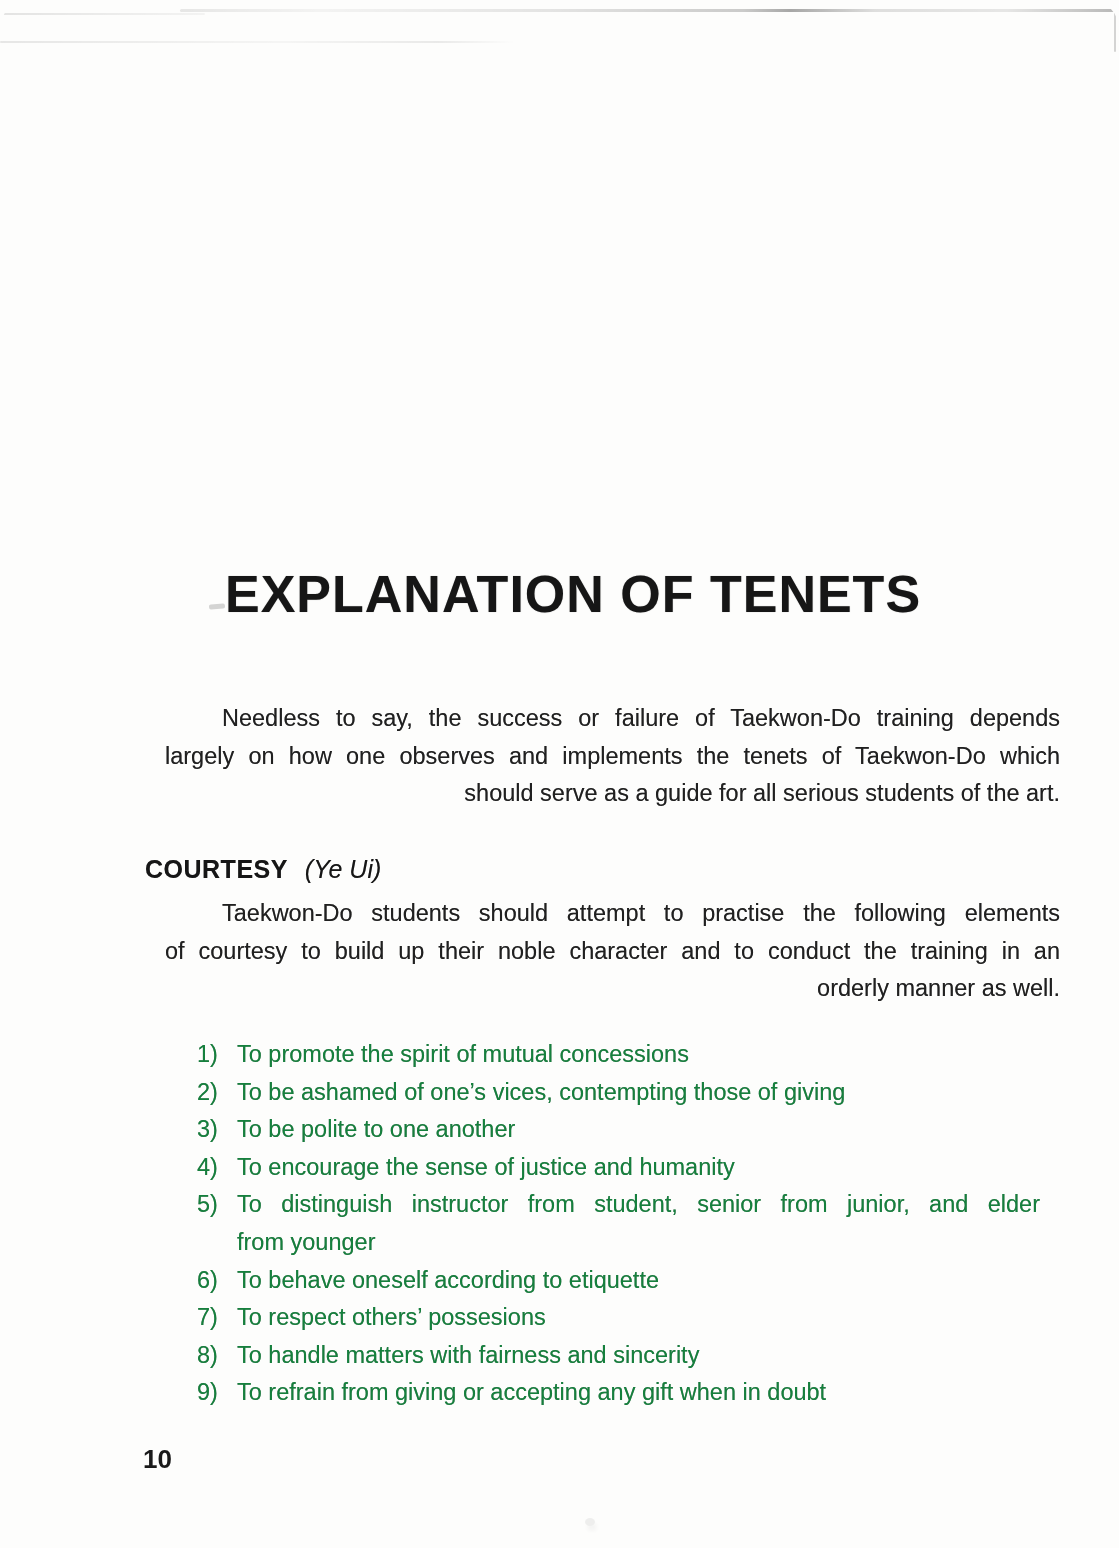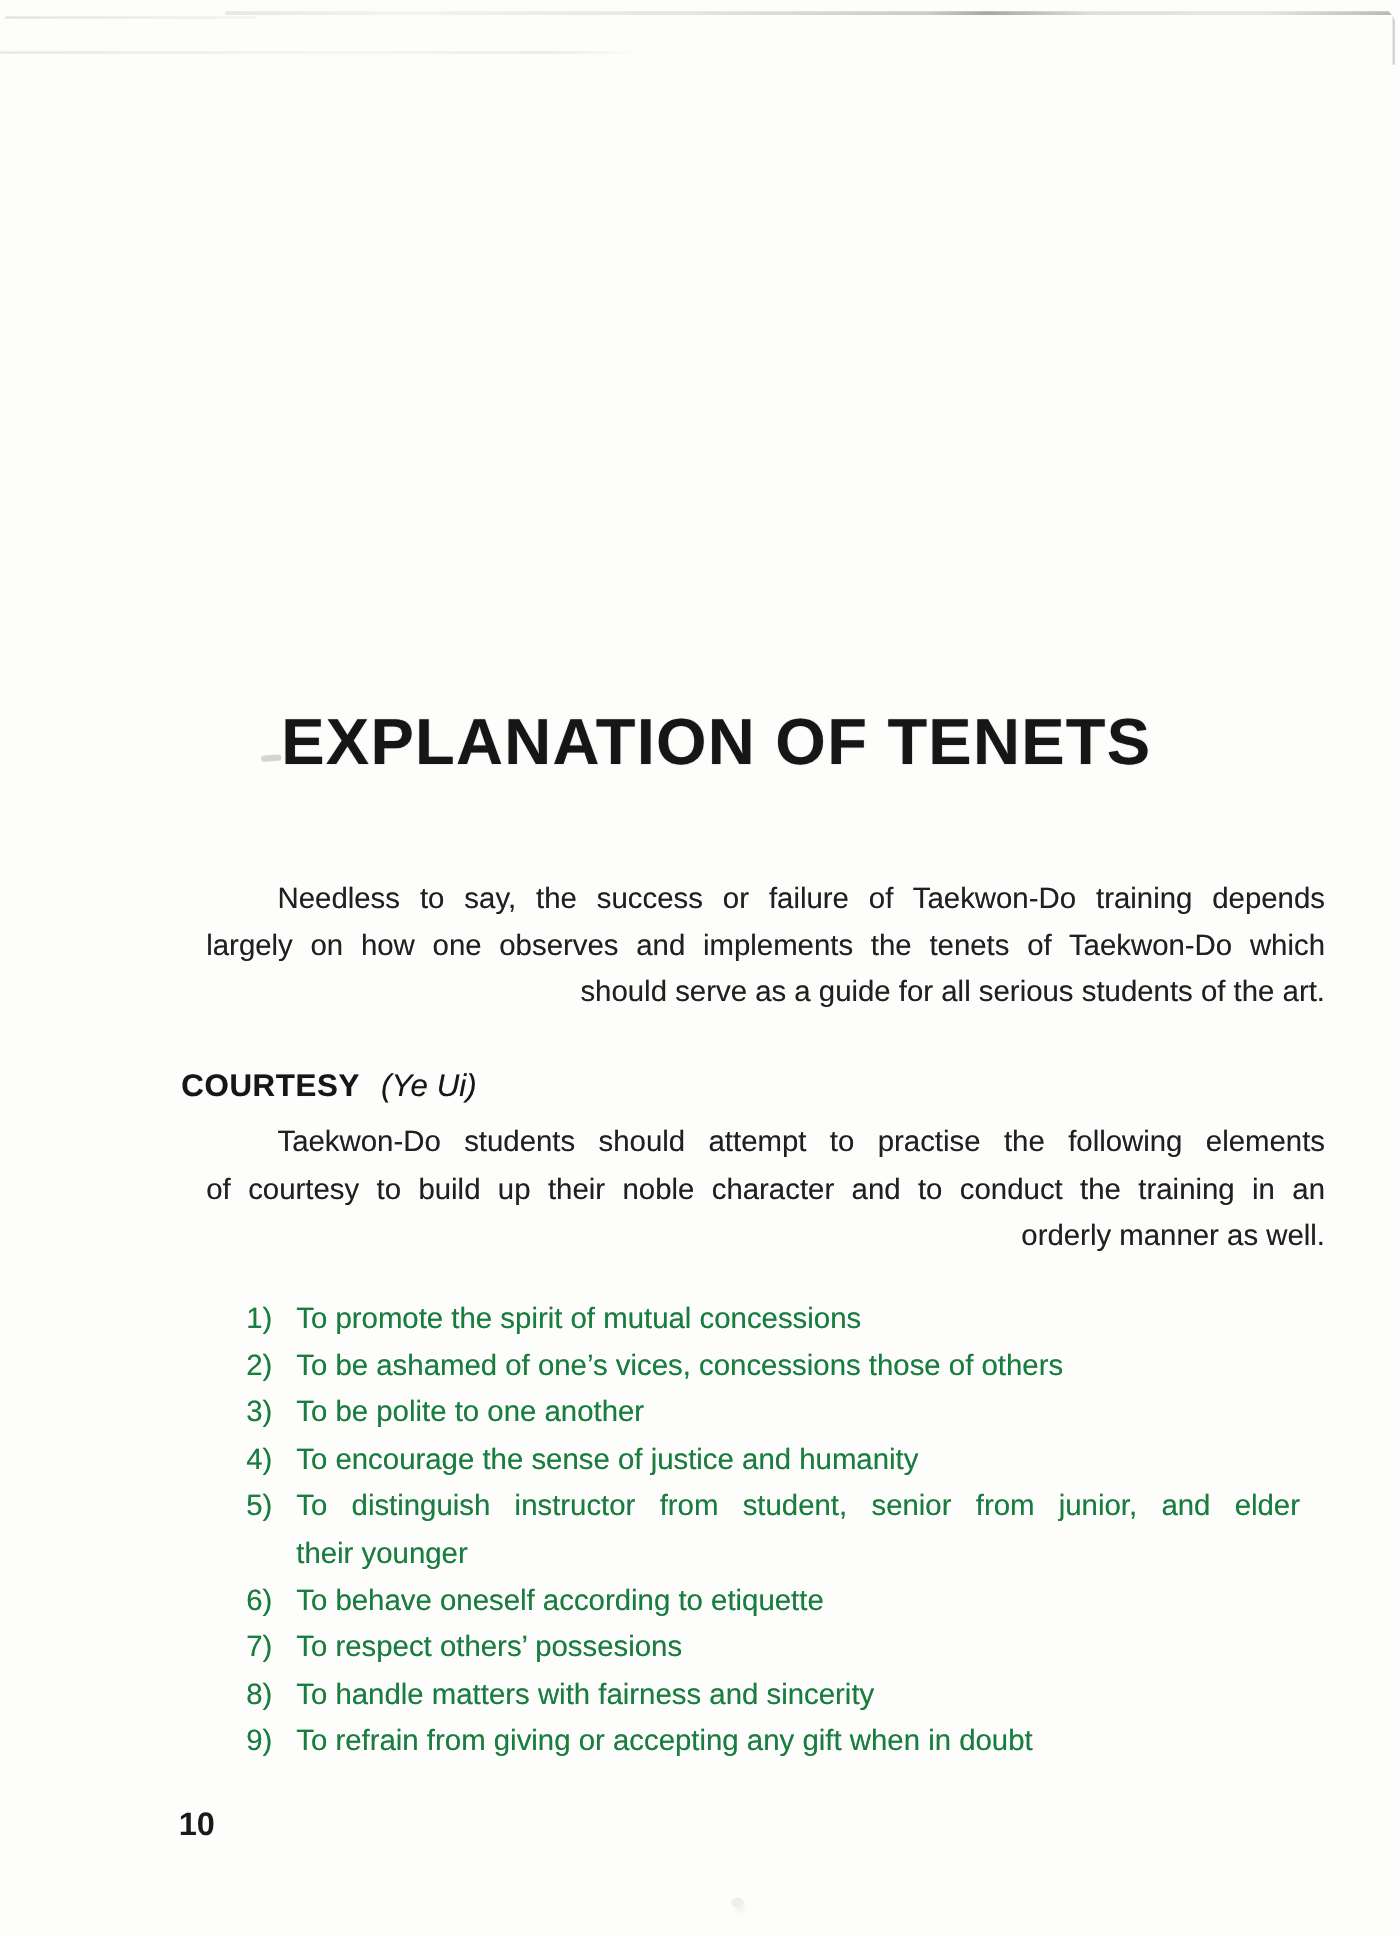--- a/index.html
+++ b/index.html
@@ -146,33 +146,33 @@
     <div class="jline indent">Taekwon-Do students should attempt to practise the following elements</div>
     <div class="jline">of courtesy to build up their noble character and to conduct the training in an</div>
     <div class="lline">orderly manner as well.</div>
   </div>
 
   <ol class="tenet-list">
     <li class="tenet-item">
       <span class="num">1)</span><span>To promote the spirit of mutual concessions</span>
     </li>
     <li class="tenet-item">
-      <span class="num">2)</span><span>To be ashamed of one’s vices, concessions those of others</span>
+      <span class="num">2)</span><span>To be ashamed of one’s vices, contempting those of giving</span>
     </li>
     <li class="tenet-item">
       <span class="num">3)</span><span>To be polite to one another</span>
     </li>
     <li class="tenet-item">
       <span class="num">4)</span><span>To encourage the sense of justice and humanity</span>
     </li>
     <li class="tenet-item">
       <div class="wrap-first">
         <span class="num">5)</span><span>To distinguish instructor from student, senior from junior, and elder</span>
       </div>
-      <div class="wrap-rest">their younger</div>
+      <div class="wrap-rest">from younger</div>
     </li>
     <li class="tenet-item">
       <span class="num">6)</span><span>To behave oneself according to etiquette</span>
     </li>
     <li class="tenet-item">
       <span class="num">7)</span><span>To respect others’ possesions</span>
     </li>
     <li class="tenet-item">
       <span class="num">8)</span><span>To handle matters with fairness and sincerity</span>
     </li>

